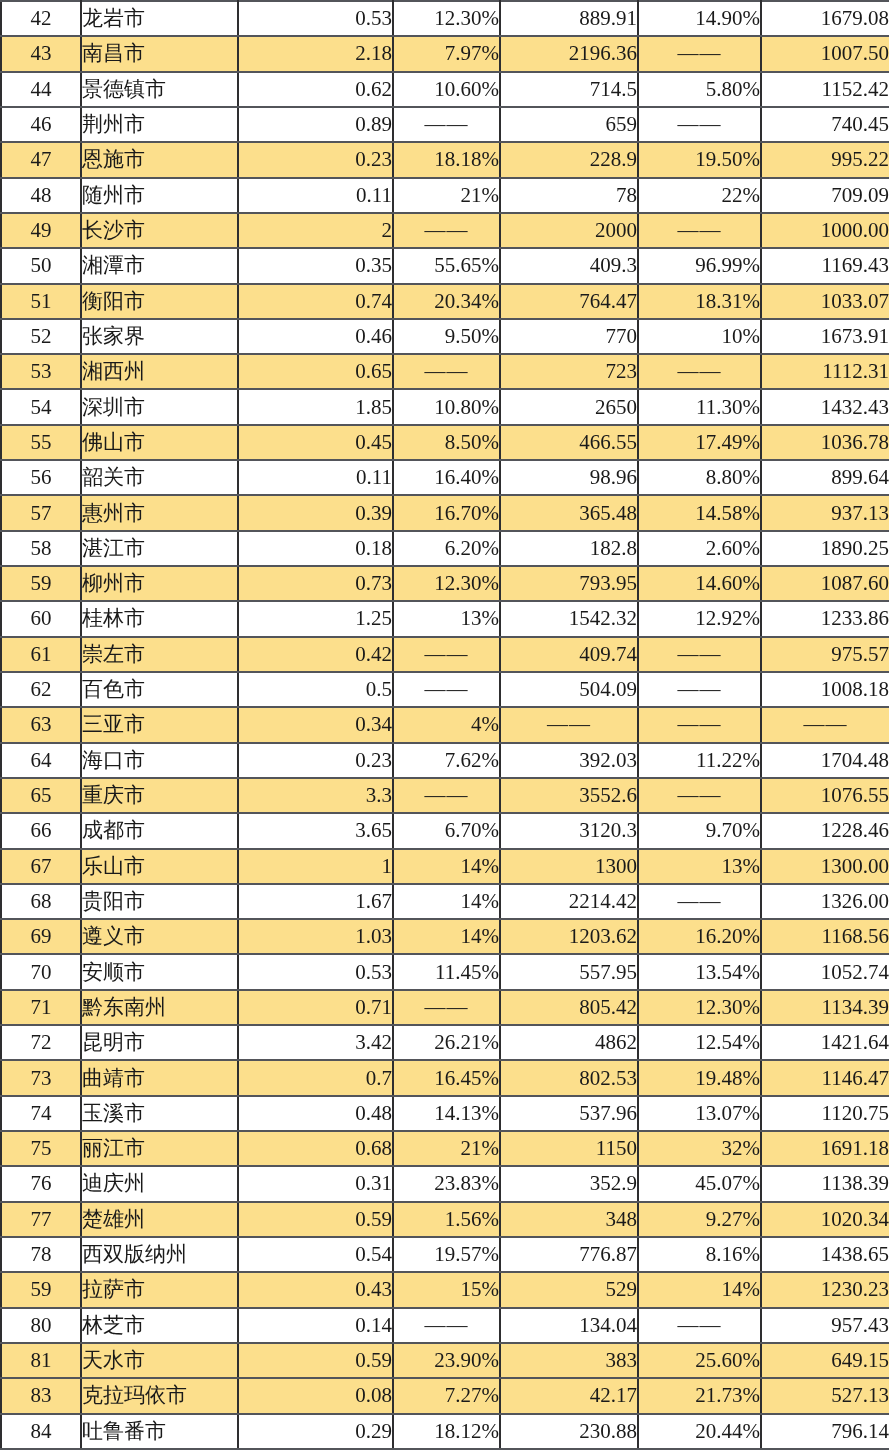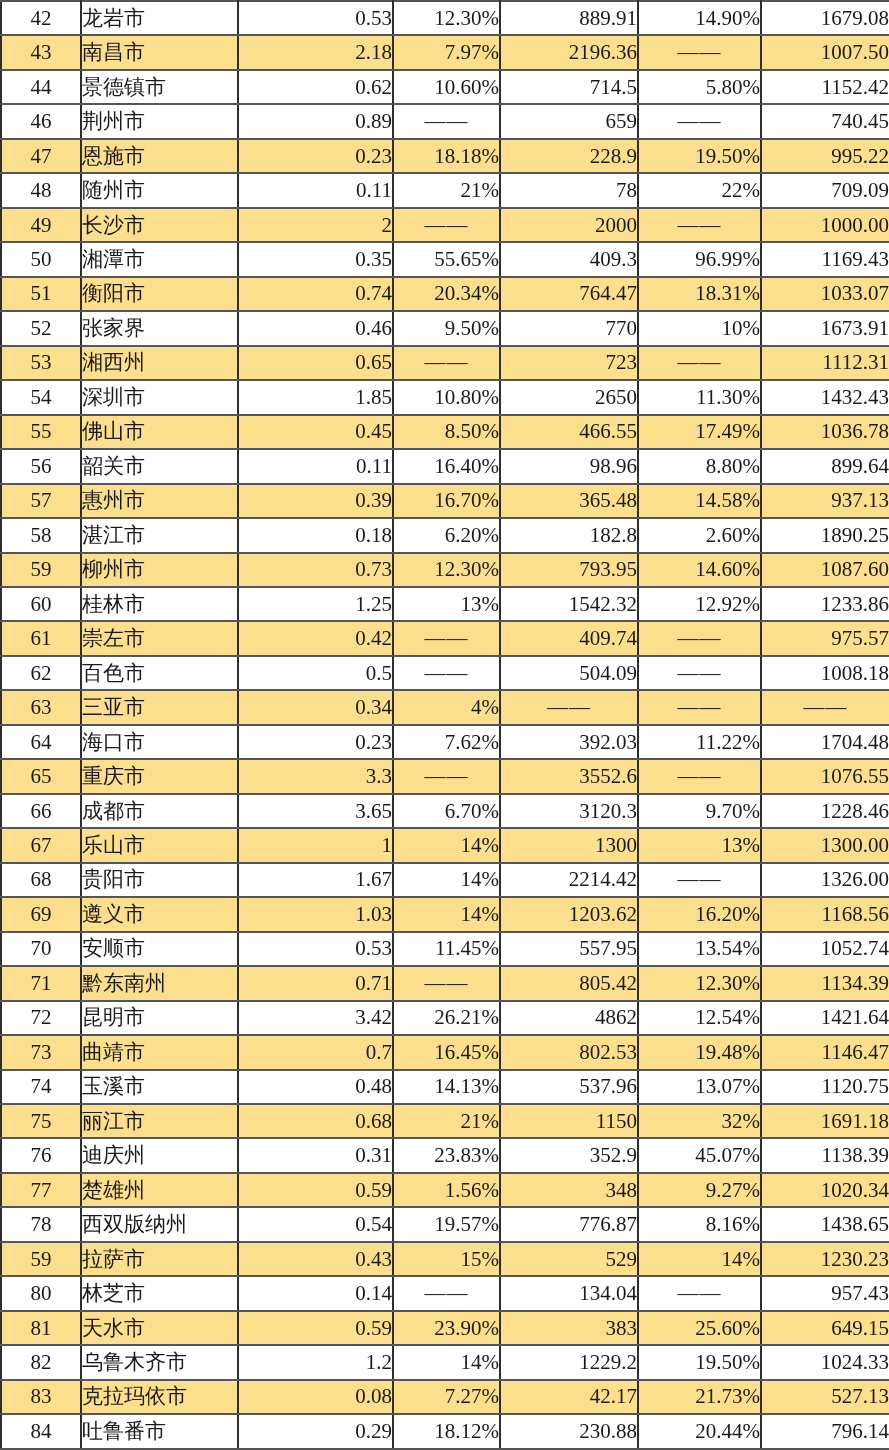--- a/index.html
+++ b/index.html
@@ -402,29 +402,20 @@
       </tr>
       <tr class="shaded">
         <td class="c-rank">81</td>
         <td class="c-city">天水市</td>
         <td class="c-num">0.59</td>
         <td class="c-pct">23.90%</td>
         <td class="c-num">383</td>
         <td class="c-pct">25.60%</td>
         <td class="c-num">649.15</td>
       </tr>
-      <tr>
-        <td class="c-rank">82</td>
-        <td class="c-city">乌鲁木齐市</td>
-        <td class="c-num">1.2</td>
-        <td class="c-pct">14%</td>
-        <td class="c-num">1229.2</td>
-        <td class="c-pct">19.50%</td>
-        <td class="c-num">1024.33</td>
-      </tr>
       <tr class="shaded">
         <td class="c-rank">83</td>
         <td class="c-city">克拉玛依市</td>
         <td class="c-num">0.08</td>
         <td class="c-pct">7.27%</td>
         <td class="c-num">42.17</td>
         <td class="c-pct">21.73%</td>
         <td class="c-num">527.13</td>
       </tr>
       <tr>

